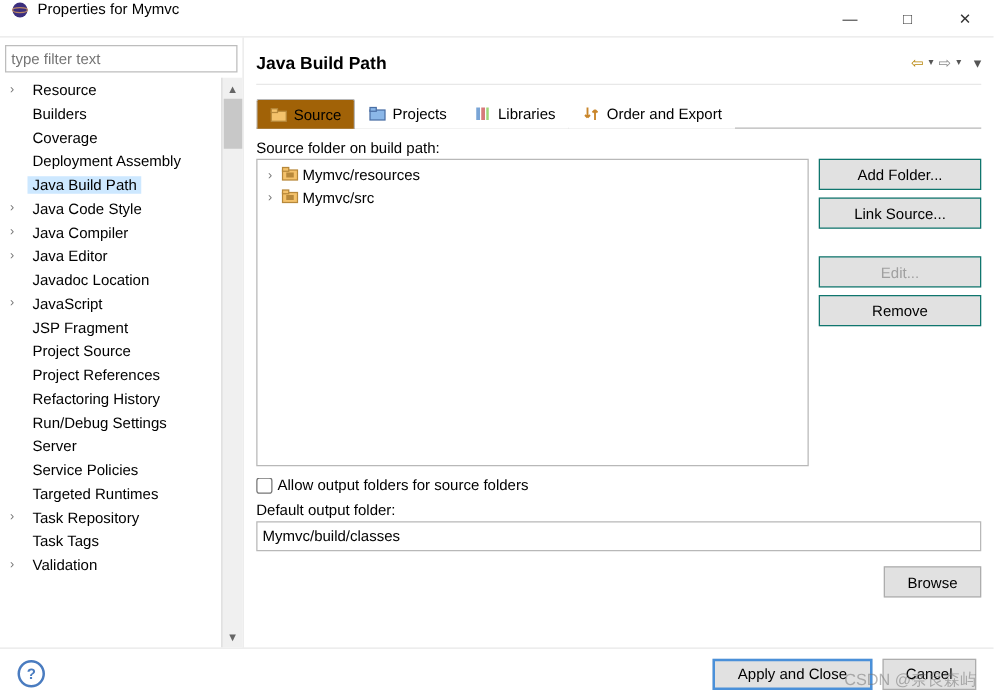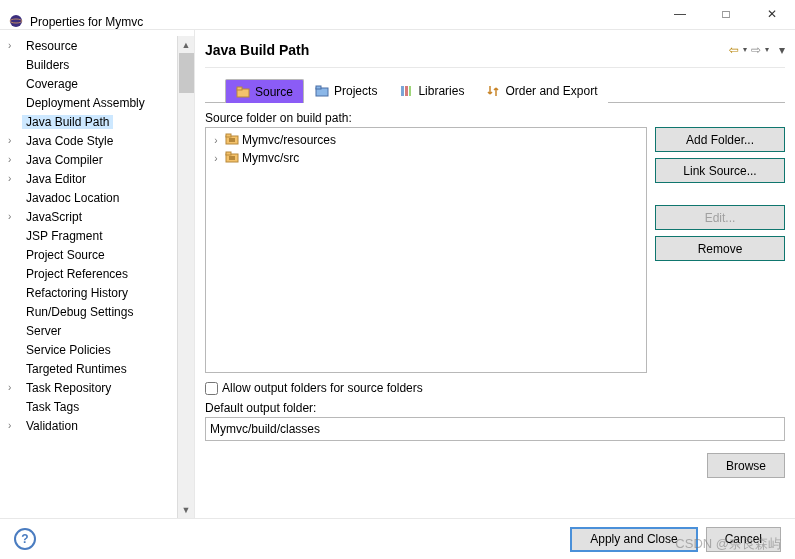--- a/index.html
+++ b/index.html
@@ -1,17 +1,17 @@
 <!DOCTYPE html>
 <html><head>
 <meta charset="utf-8">
 <style>
 * { box-sizing: border-box; font-family: "Segoe UI", Tahoma, sans-serif; font-size: 12px; }
 html, body { margin: 0; padding: 0; width: 795px; height: 559px; background: #fff; color: #000; overflow: hidden; }
-.titlebar { height: 30px; display: flex; align-items: flex-end; padding: 0 0 0 8px; border-bottom: 1px solid #e8e8e8; }
+.titlebar { height: 30px; display: flex; align-items: flex-start; padding: 0 0 0 8px; border-bottom: 1px solid #e8e8e8; }
 .titlebar .ico { width: 16px; height: 16px; margin-right: 6px; }
 .titlebar .title { flex: 1; }
 .titlebar .winbtn { width: 46px; height: 30px; display: flex; align-items: center; justify-content: center; color: #333; }
 .body { display: flex; height: 488px; }
 .sidebar { width: 195px; border-right: 1px solid #e8e8e8; display: flex; flex-direction: column; padding: 6px 0 0 0; }
 .filter { margin: 0 4px 4px 4px; }
 .filter input { width: 100%; height: 22px; border: 1px solid #bdbdbd; padding: 2px 4px; color: #777; background: #fff; }
 .tree-wrap { flex: 1; display: flex; overflow: hidden; }
 .tree { flex: 1; overflow: hidden; padding-left: 4px; }
 .tree-row { display: flex; align-items: center; height: 19px; padding-left: 4px; }
@@ -25,21 +25,21 @@
 .vscroll .track { flex: 1; }
 .main { flex: 1; display: flex; flex-direction: column; padding: 8px 10px 0 10px; position: relative; }
 .main-head { display: flex; align-items: center; height: 30px; padding-bottom: 6px; border-bottom: 1px solid #e8e8e8; }
 .main-head h1 { font-size: 14px; font-weight: bold; margin: 0; flex: 1; }
 .nav-arrows { display: flex; gap: 4px; color: #b8860b; font-size: 12px; align-items: center; }
 .nav-arrows .fwd { color: #888; }
 .nav-arrows .drop { font-size: 8px; color: #555; }
 .nav-arrows .menu { color: #555; margin-left: 6px; }
 .tabs { display: flex; border-bottom: 1px solid #b8b8b8; margin-top: 10px; }
 .tab { display: flex; align-items: center; gap: 5px; padding: 4px 10px; border: 1px solid transparent; border-bottom: none; position: relative; top: 1px; background: #fff; }
-.tab.active { border-color: #b8b8b8; background: #8b5cf6; border-top-left-radius: 2px; border-top-right-radius: 2px; margin-left: 20px; }
+.tab.active { border-color: #b8b8b8; background: #a16207; border-top-left-radius: 2px; border-top-right-radius: 2px; }
 .tab:not(.active) { border: 1px solid transparent; }
 .tab-ico { width: 14px; height: 14px; }
 .section-lbl { margin: 8px 0 2px 0; }
 .src-area { display: flex; gap: 8px; }
 .src-tree { flex: 1; border: 1px solid #b8b8b8; height: 246px; padding: 3px 2px; }
 .src-row { display: flex; align-items: center; height: 18px; padding-left: 2px; gap: 3px; }
 .src-row .ar { color: #777; font-size: 10px; width: 12px; text-align: center; }
 .btn-col { display: flex; flex-direction: column; gap: 6px; width: 130px; }
 .btn-col .spacer { height: 10px; }
 button.side-btn { height: 25px; border: 1px solid #0f766e; background: #e1e1e1; cursor: default; }
@@ -66,20 +66,23 @@
       <ellipse cx="8" cy="8" rx="6" ry="2" fill="none" stroke="#b86" stroke-width="1"></ellipse>
     </svg>
   <span class="title">Properties for Mymvc</span>
   <div class="winbtn">―</div>
   <div class="winbtn">□</div>
   <div class="winbtn">✕</div>
 </div>
 
 <div class="body">
   <div class="sidebar">
+    <div class="filter">
+      <input type="text" placeholder="type filter text" style="">
+    </div>
     <div class="tree-wrap">
       <div class="tree" id="sidebar-tree">
           <div class="tree-row">
             <span class="arrow">›</span>
             <span class="lbl">Resource</span>
           </div>
           <div class="tree-row">
             <span class="arrow none">›</span>
             <span class="lbl">Builders</span>
           </div>

